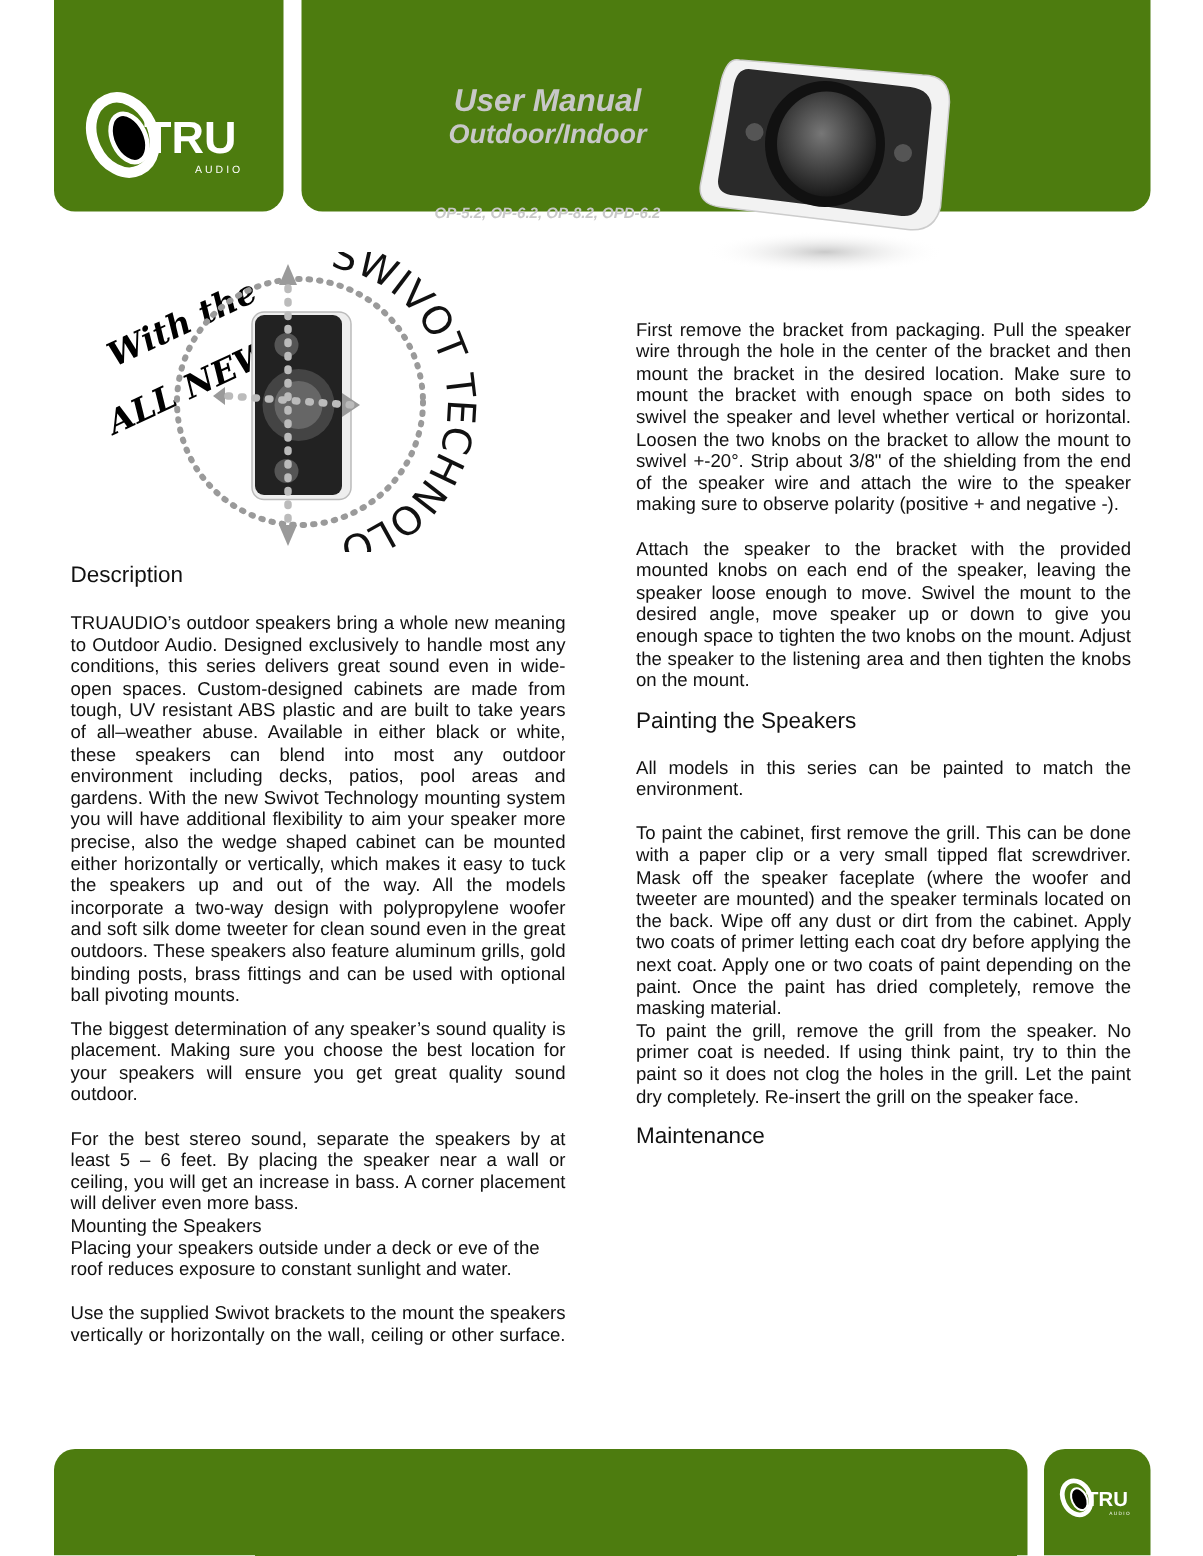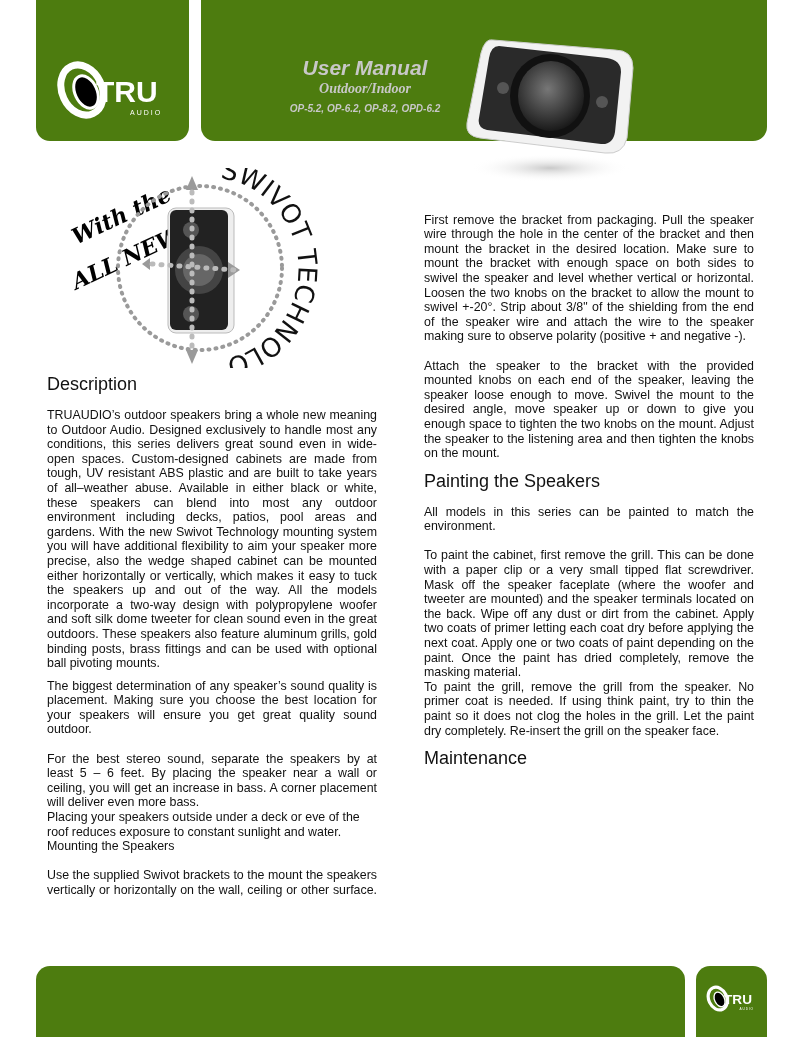--- a/index.html
+++ b/index.html
@@ -16,32 +16,32 @@
   #footer-logo-panel { left: 696px; top: 966px; width: 71px; height: 71px; border-radius: 14px 14px 0 0; }
 
   .logo { position: absolute; }
   .logo svg { display: block; }
 
   .title-block {
     position: absolute; left: 240px; top: 44px; width: 250px; text-align: center;
     color: #c8c8c8; font-style: italic; font-weight: bold;
   }
   .title-block .t1 { font-size: 21px; line-height: 24px; margin-top: 12px; }
-  .title-block .t2 { font-size: 14px; line-height: 18px; font-family: Liberation Serif, serif; }
+  .title-block .t2 { font-size: 18px; line-height: 18px; }
   .title-block .t3 { font-size: 14px; line-height: 18px; }
-  .title-block .t4 { font-size: 10px; line-height: 22px; }
+  .title-block .t4 { font-size: 10px; line-height: 22px; margin-top: 34px; }
 
   #hero-speaker { position: absolute; left: 455px; top: 28px; width: 180px; height: 155px; }
 
   #swivot-graphic { position: absolute; left: 60px; top: 168px; width: 300px; height: 200px; }
 
   .col { position: absolute; font-size: 12.4px; line-height: 14.6px; text-align: justify; }
   #col-left { left: 47px; top: 372px; width: 330px; }
   #col-right { left: 424px; top: 198px; width: 330px; }
-  .col h2 { font-weight: normal; font-size: 18px; margin: 0 0 12px 0; line-height: 24px; color: #111; }
+  .col h2 { font-weight: normal; font-size: 15px; margin: 0 0 12px 0; line-height: 24px; color: #111; }
   .col p { margin: 0; }
   .gap { height: 14.6px; }
   .col .h-gap { height: 8px; }
 </style>
 </head>
 <body>
 
 <div class="panel" id="logo-panel">
   <div class="logo" style="left:20px; top:58px;">
     <svg width="115" height="66" viewBox="0 0 115 66">
@@ -111,22 +111,22 @@
   </svg>
 </div>
 
 <div class="col" id="col-left">
   <h2>Description</h2>
   <p>TRUAUDIO’s outdoor speakers bring a whole new meaning to Outdoor Audio.  Designed exclusively to handle most any conditions, this series delivers great sound even in wide-open spaces. Custom-designed cabinets are made from tough, UV resistant ABS plastic and are built to take years of all–weather abuse. Available in either black or white, these speakers can blend into most any outdoor environment including decks, patios, pool areas and gardens. With the new Swivot Technology mounting system you will have additional flexibility to aim your speaker more precise, also the wedge shaped cabinet can be mounted either horizontally or vertically, which makes it easy to tuck the speakers up and out of the way.  All the models incorporate a two-way design with polypropylene woofer and soft silk dome tweeter for clean sound even in the great outdoors. These speakers also feature aluminum grills, gold binding posts, brass fittings and can be used with optional ball pivoting mounts.</p>
   <div class="h-gap"></div>
   <p>The biggest determination of any speaker’s sound quality is placement.  Making sure you choose the best location for your speakers will ensure you get great quality sound outdoor.</p>
   <div class="gap"></div>
   <p>For the best stereo sound, separate the speakers by at least 5 – 6 feet.  By placing the speaker near a wall or ceiling, you will get an increase in bass.  A corner placement will deliver even more bass.</p>
+  <p>Mounting the Speakers</p>
   <p style="text-align:left">Placing your speakers outside under a deck or eve of the roof reduces exposure to constant sunlight and water.</p>
-  <p>Mounting the Speakers</p>
   <div class="gap"></div>
   <p style="height:29px; overflow:hidden">Use the supplied Swivot brackets to the mount the speakers vertically or horizontally on the wall, ceiling or other surface.  These brackets include holes for mounting that will fit a variety of hardware.  Different mounting hardware will be required depending on the surface you are mounting the speakers on.</p>
 </div>
 
 <div class="col" id="col-right">
   <div class="gap"></div>
   <p>First remove the bracket from packaging.  Pull the speaker wire through the hole in the center of the bracket and then mount the bracket in the desired location.  Make sure to mount the bracket with enough space on both sides to swivel the speaker and level whether vertical or horizontal. Loosen the two knobs on the bracket to allow the mount to swivel +-20°.   Strip about 3/8" of the shielding from the end of the speaker wire and attach the wire to the speaker making sure to observe polarity (positive + and negative -).</p>
   <div class="gap"></div>
   <p>Attach the speaker to the bracket with the provided mounted knobs on each end of the speaker, leaving the speaker loose enough to move.  Swivel the mount to the desired angle, move speaker up or down to give you enough space to tighten the two knobs on the mount. Adjust the speaker to the listening area and then tighten the knobs on the mount.</p>
   <div class="h-gap"></div>

